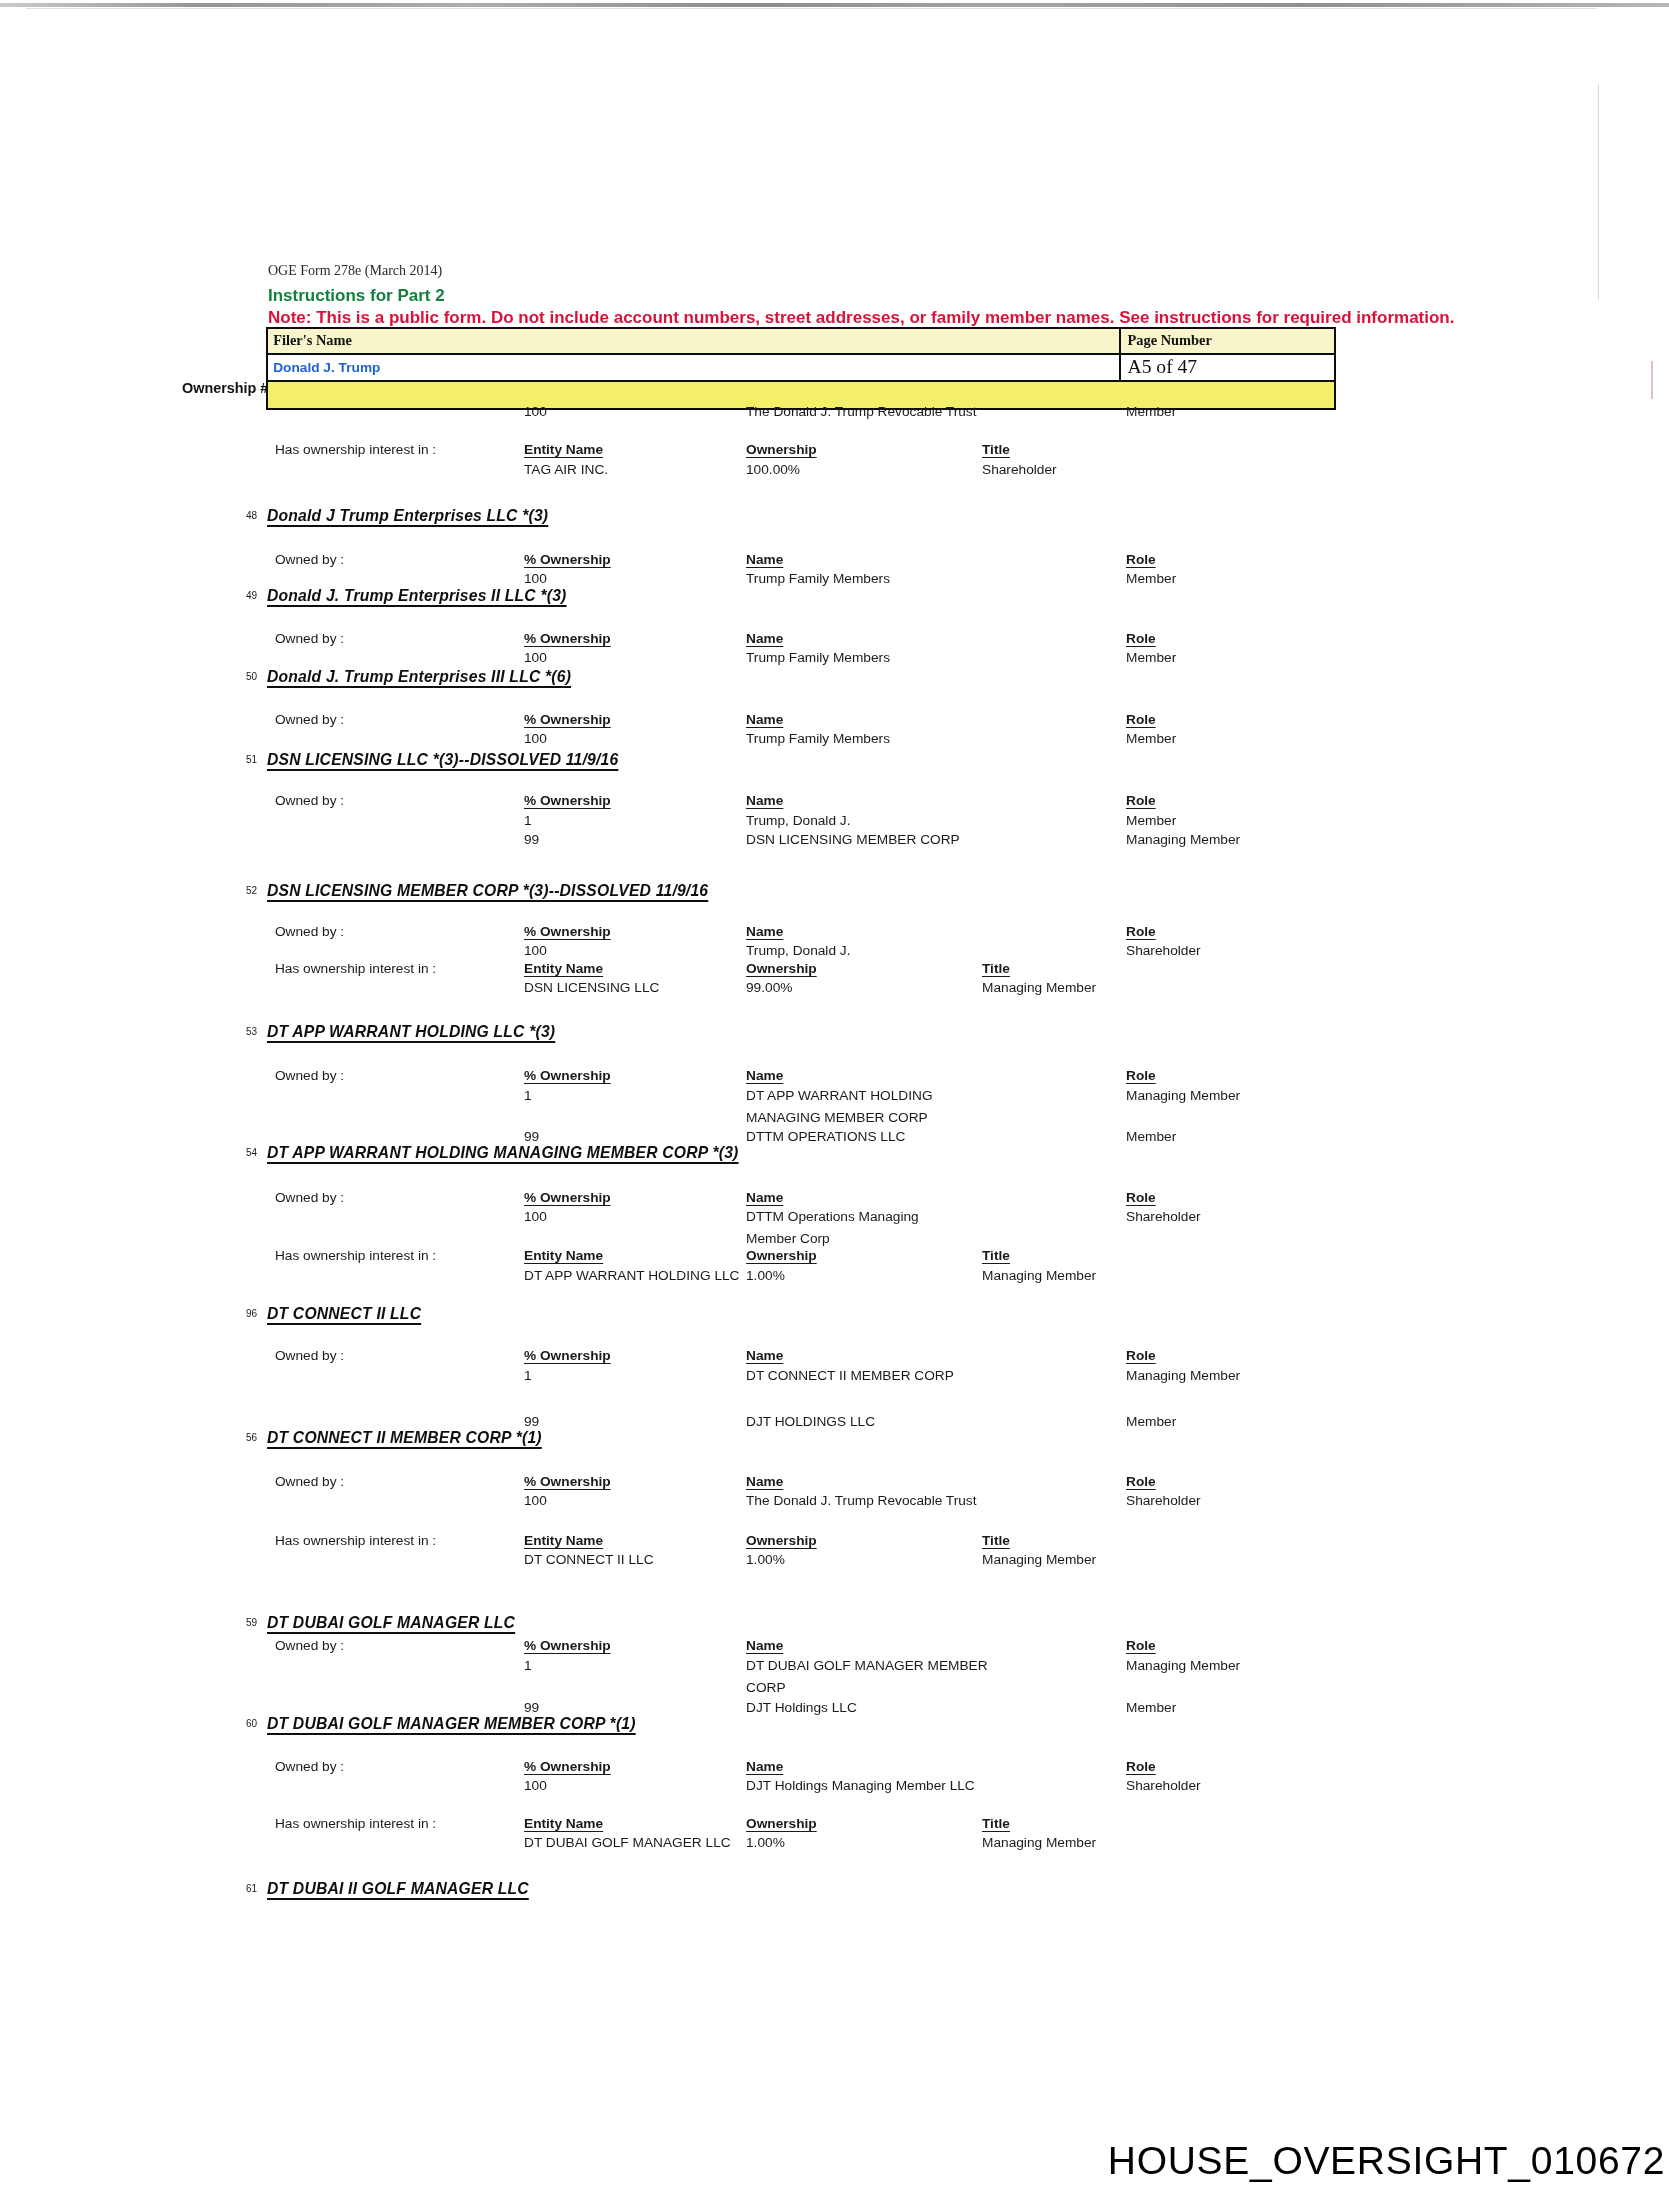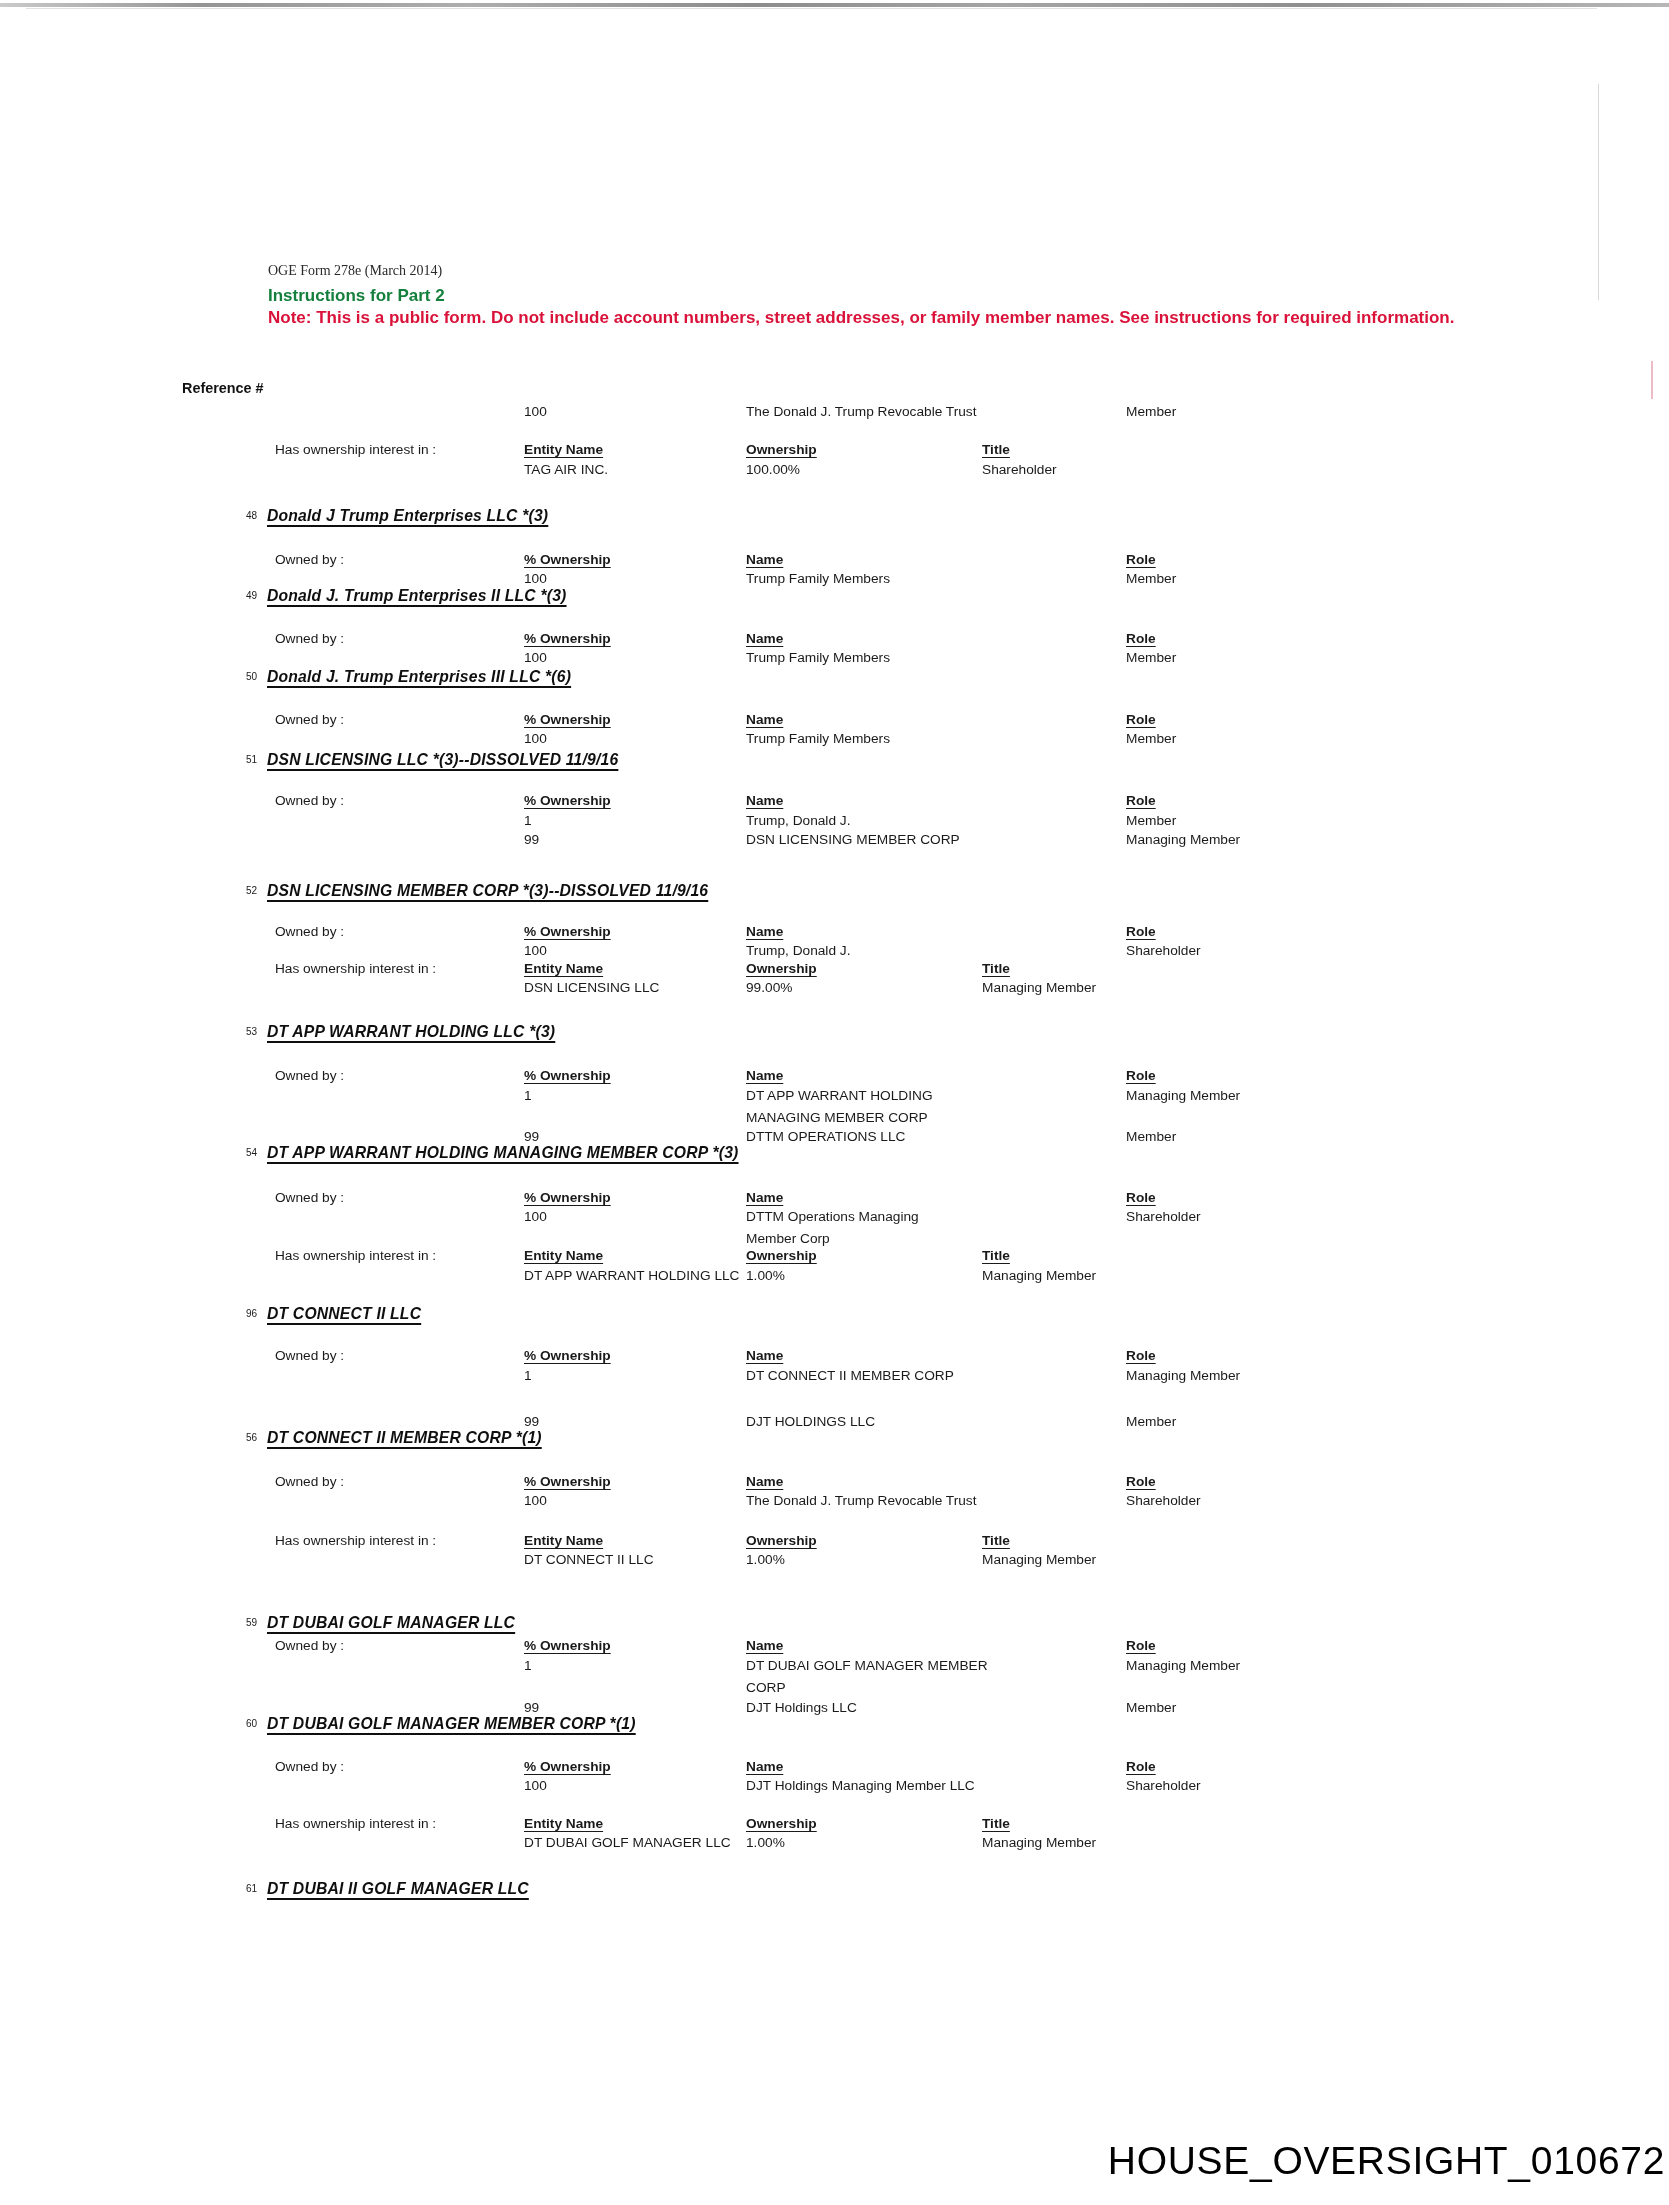--- a/index.html
+++ b/index.html
@@ -58,21 +58,32 @@
 
   <div class="scan-topline"></div>
   <div class="scan-topline2"></div>
   <div class="scan-vline"></div>
   <div class="scan-pink"></div>
 
   <div class="oge-line">OGE Form 278e (March 2014)</div>
   <div class="instructions">Instructions for Part 2</div>
   <div class="note-line">Note: This is a public form. Do not include account numbers, street addresses, or family member names.  See instructions for required information.</div>
 
-  <div class="ref-label">Reference #</div>
+  <div class="filer-table">
+    <div class="ft-row hdr">
+      <div class="ft-c1 ft-label">Filer's Name</div>
+      <div class="ft-c2 ft-label">Page Number</div>
+    </div>
+    <div class="ft-row filer">
+      <div class="ft-c1 ft-filer-name">Donald J. Trump</div>
+      <div class="ft-c2 ft-page-num">A5 of 47</div>
+    </div>
+    <div class="ft-row ref"></div>
+  </div>
+  <div class="ref-label">Ownership #</div>
 
   <div class="row" style="top:401px">
     <span class="c2">100</span>
     <span class="c3">The Donald J. Trump Revocable Trust</span>
     <span class="c5">Member</span>
   </div>
   <div class="row" style="top:439px">
     <span class="cl">Has ownership interest in :</span>
     <span class="c2 colhdr">Entity Name</span>
     <span class="c3 colhdr">Ownership</span>

